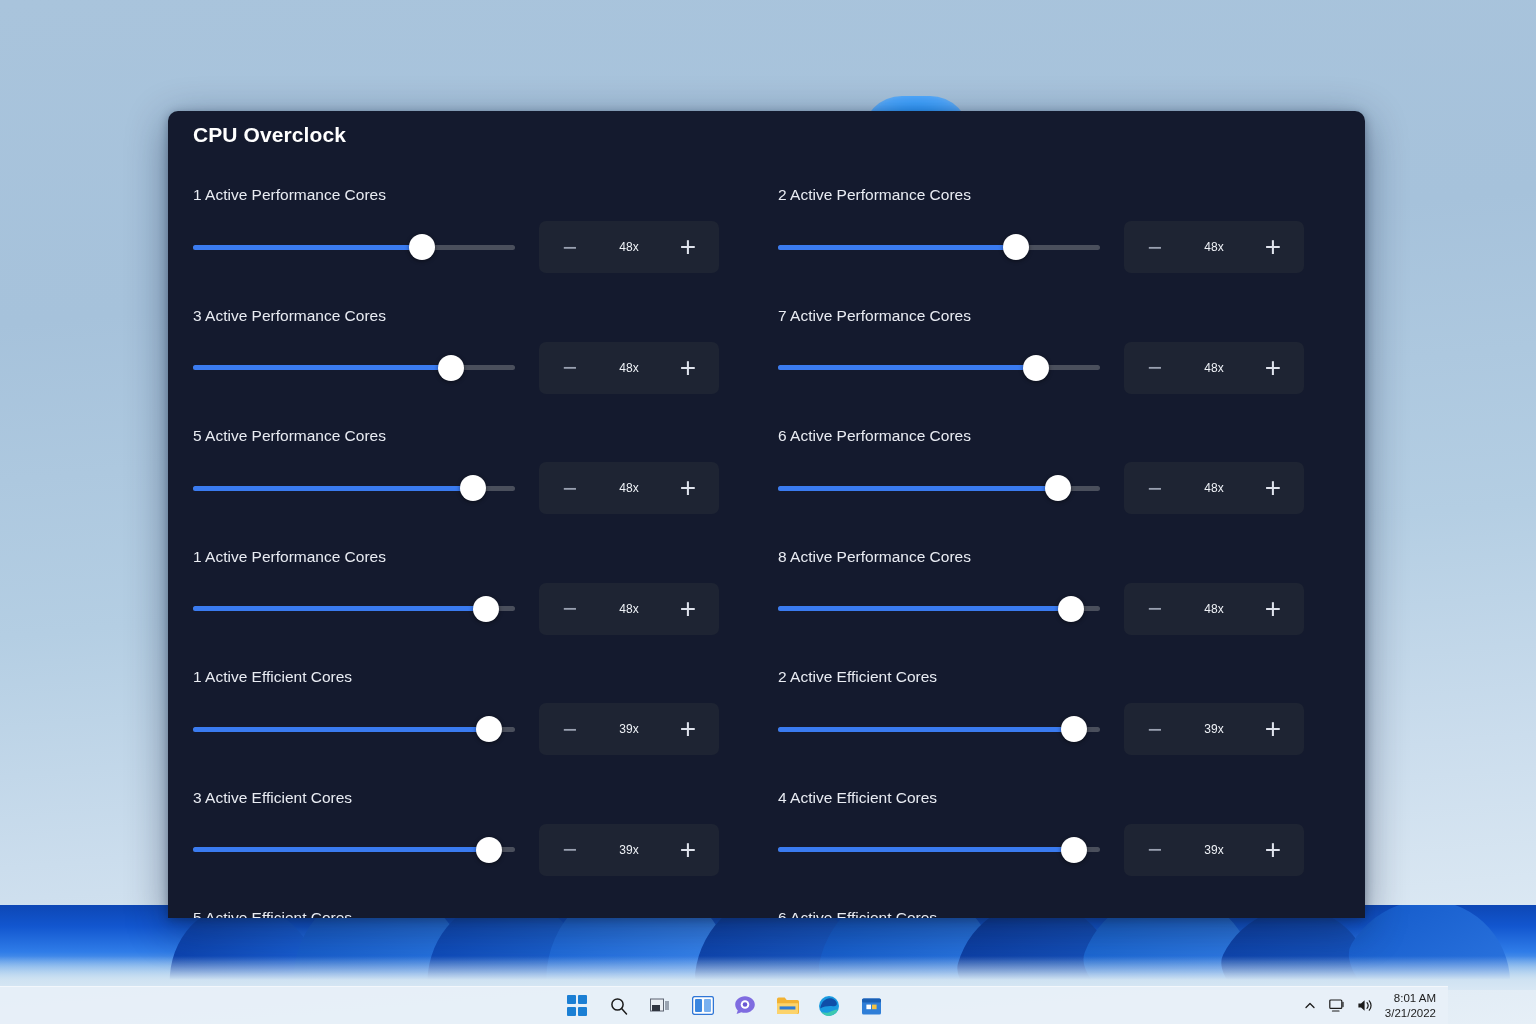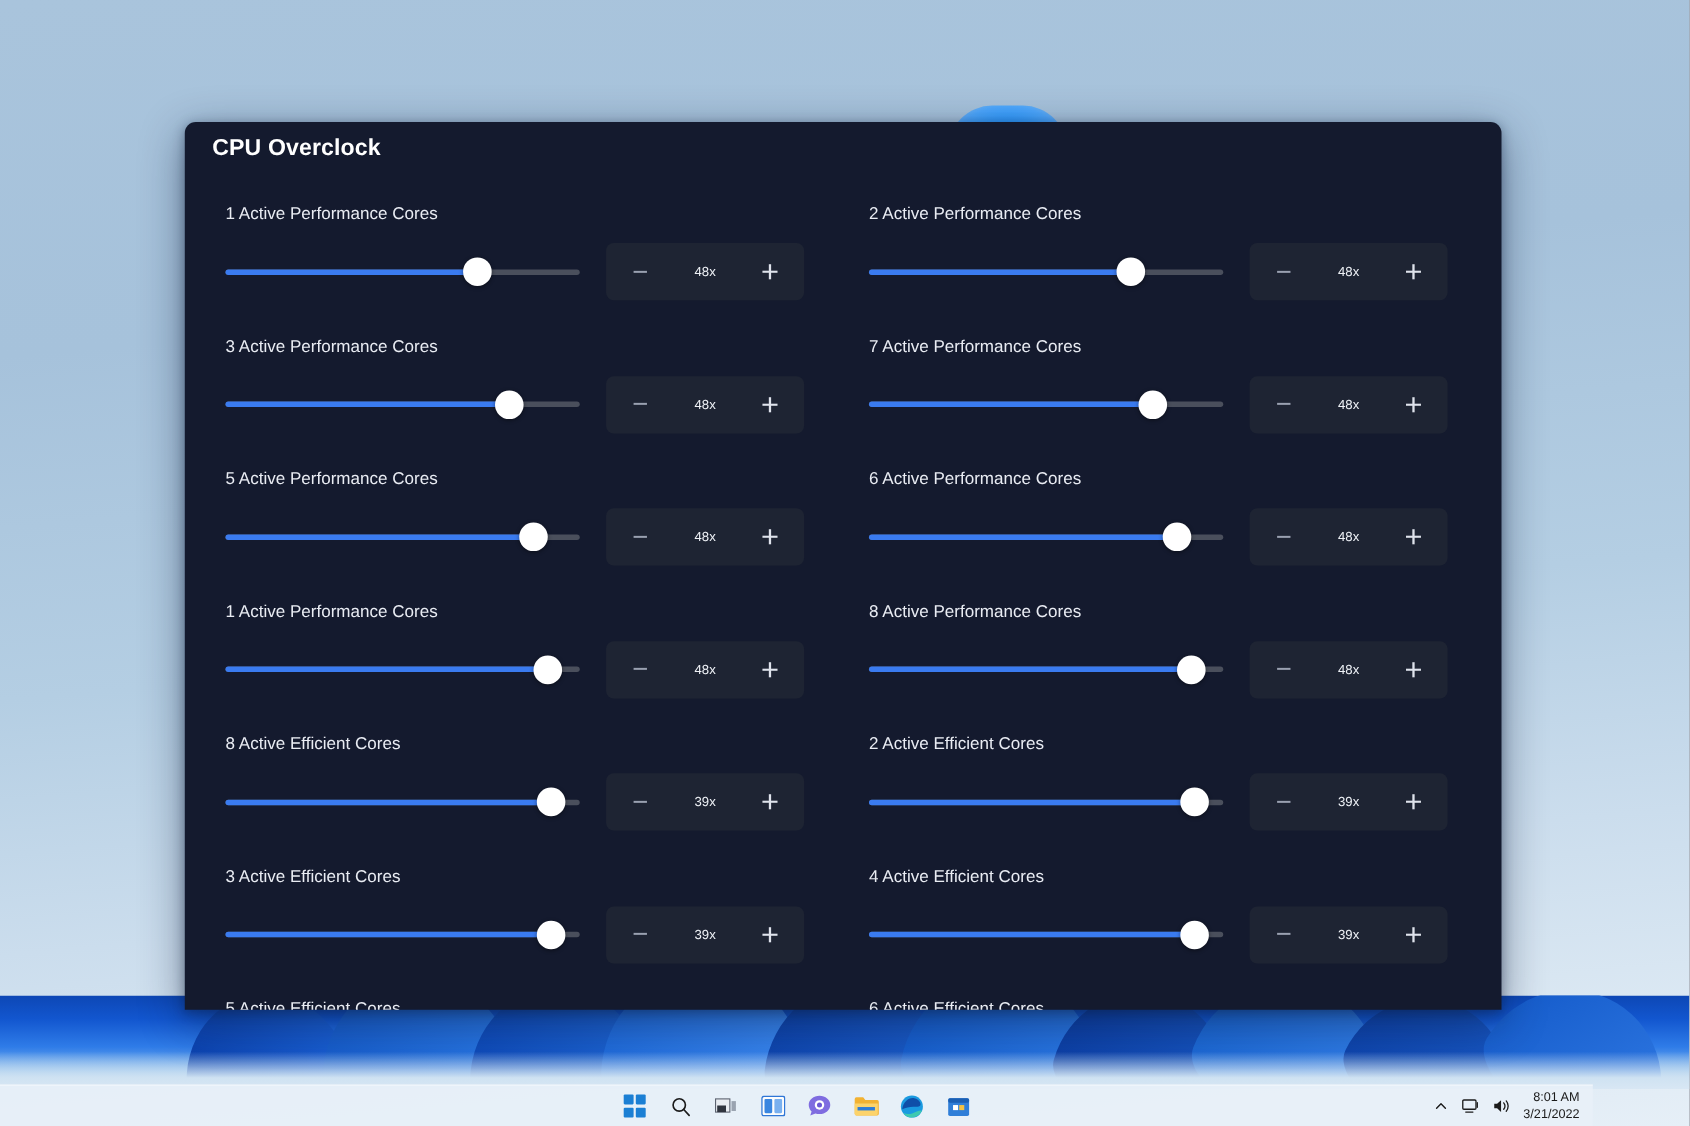--- a/index.html
+++ b/index.html
@@ -77,21 +77,21 @@
   
   .grid {
     position:absolute;
     left:25px; top:64px;
     width:1150px;
     display:grid;
     grid-template-columns:585px 565px;
     grid-auto-rows:120.5px;
   }
 
-  .row { position:relative;margin-left:12px; }
+  .row { position:relative; }
 
   .row-label {
     position:absolute; top:11px; left:0;
     font-size:15.5px;
     color:#e9ecf3;
     white-space:nowrap;
   }
 
   .row-controls {
     position:absolute; top:46px; left:0;
@@ -318,21 +318,21 @@
               <div class="thumb" style="left: 91%;"></div>
             </div>
             <div class="stepper">
               <div class="step-btn minus">−</div>
               <div class="step-value">48x</div>
               <div class="step-btn plus">+</div>
             </div>
           </div>
         </div>
         <div class="row">
-          <div class="row-label">8 Active Efficient Cores</div>
+          <div class="row-label">1 Active Efficient Cores</div>
           <div class="row-controls">
             <div class="slider">
               <div class="track"></div>
               <div class="fill" style="width: 92%;"></div>
               <div class="thumb" style="left: 92%;"></div>
             </div>
             <div class="stepper">
               <div class="step-btn minus">−</div>
               <div class="step-value">39x</div>
               <div class="step-btn plus">+</div>

